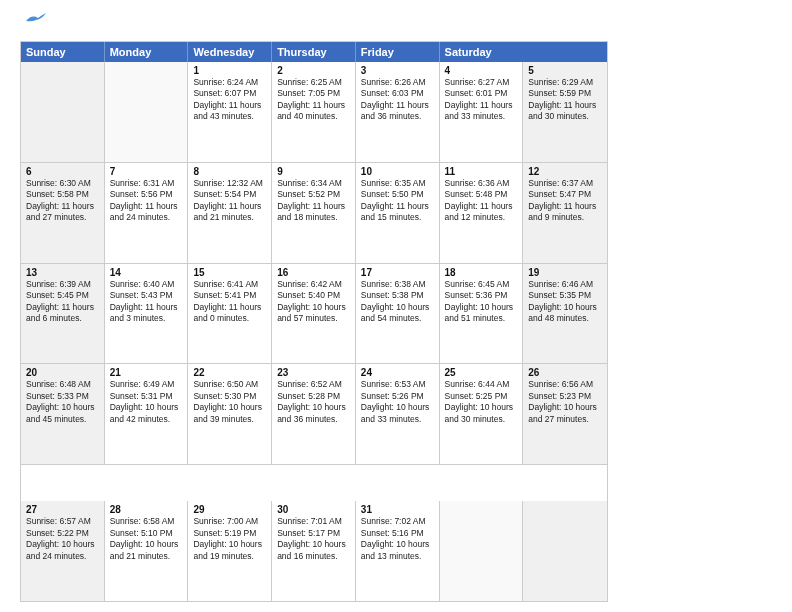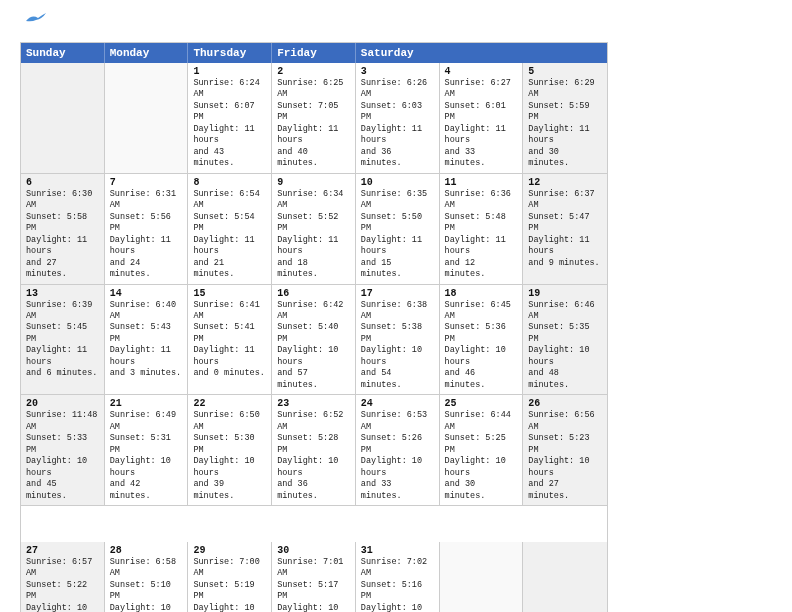--- a/index.html
+++ b/index.html
@@ -9,21 +9,20 @@
       font-family: Arial, sans-serif;
       background: #fff;
       overflow: hidden;
     }
     .page {
       width: 628px;
       height: 612px;
       padding: 15px 20px 10px 20px;
       display: flex;
       flex-direction: column;
-      font-family: Liberation Mono, monospace;
     }
     .header {
       display: flex;
       justify-content: space-between;
       align-items: flex-start;
       margin-bottom: 8px;
     }
     .logo {
       display: flex;
       flex-direction: column;
@@ -117,20 +116,21 @@
     <div class="title-block">
       <div class="month-title"></div>
       <div class="location"></div>
     </div>
   </div>
 
   <div class="calendar">
     <div class="cal-header">
     <div class="cal-header-cell">Sunday</div>
         <div class="cal-header-cell">Monday</div>
+        <div class="cal-header-cell">Wednesday</div>
         <div class="cal-header-cell">Thursday</div>
         <div class="cal-header-cell">Friday</div>
         <div class="cal-header-cell">Saturday</div>
       </div>
     <div class="cal-body">
     <div class="cal-row">
           <div class="cal-cell empty shaded"></div>
           <div class="cal-cell empty"></div>
           <div class="cal-cell">
             <span class="day-num">1</span>
@@ -178,21 +178,21 @@
           </div>
           <div class="cal-cell">
             <span class="day-num">7</span>
             <span class="cell-line">Sunrise: 6:31 AM</span>
             <span class="cell-line">Sunset: 5:56 PM</span>
             <span class="cell-line">Daylight: 11 hours</span>
             <span class="cell-line">and 24 minutes.</span>
           </div>
           <div class="cal-cell">
             <span class="day-num">8</span>
-            <span class="cell-line">Sunrise: 6:54 AM</span>
+            <span class="cell-line">Sunrise: 12:32 AM</span>
             <span class="cell-line">Sunset: 5:54 PM</span>
             <span class="cell-line">Daylight: 11 hours</span>
             <span class="cell-line">and 21 minutes.</span>
           </div>
           <div class="cal-cell">
             <span class="day-num">9</span>
             <span class="cell-line">Sunrise: 6:34 AM</span>
             <span class="cell-line">Sunset: 5:52 PM</span>
             <span class="cell-line">Daylight: 11 hours</span>
             <span class="cell-line">and 18 minutes.</span>
@@ -253,34 +253,34 @@
             <span class="cell-line">Sunrise: 6:38 AM</span>
             <span class="cell-line">Sunset: 5:38 PM</span>
             <span class="cell-line">Daylight: 10 hours</span>
             <span class="cell-line">and 54 minutes.</span>
           </div>
           <div class="cal-cell">
             <span class="day-num">18</span>
             <span class="cell-line">Sunrise: 6:45 AM</span>
             <span class="cell-line">Sunset: 5:36 PM</span>
             <span class="cell-line">Daylight: 10 hours</span>
-            <span class="cell-line">and 46 minutes.</span>
+            <span class="cell-line">and 51 minutes.</span>
           </div>
           <div class="cal-cell shaded">
             <span class="day-num">19</span>
             <span class="cell-line">Sunrise: 6:46 AM</span>
             <span class="cell-line">Sunset: 5:35 PM</span>
             <span class="cell-line">Daylight: 10 hours</span>
             <span class="cell-line">and 48 minutes.</span>
           </div>
         </div>
         <div class="cal-row">
           <div class="cal-cell shaded">
             <span class="day-num">20</span>
-            <span class="cell-line">Sunrise: 11:48 AM</span>
+            <span class="cell-line">Sunrise: 6:48 AM</span>
             <span class="cell-line">Sunset: 5:33 PM</span>
             <span class="cell-line">Daylight: 10 hours</span>
             <span class="cell-line">and 45 minutes.</span>
           </div>
           <div class="cal-cell">
             <span class="day-num">21</span>
             <span class="cell-line">Sunrise: 6:49 AM</span>
             <span class="cell-line">Sunset: 5:31 PM</span>
             <span class="cell-line">Daylight: 10 hours</span>
             <span class="cell-line">and 42 minutes.</span>

